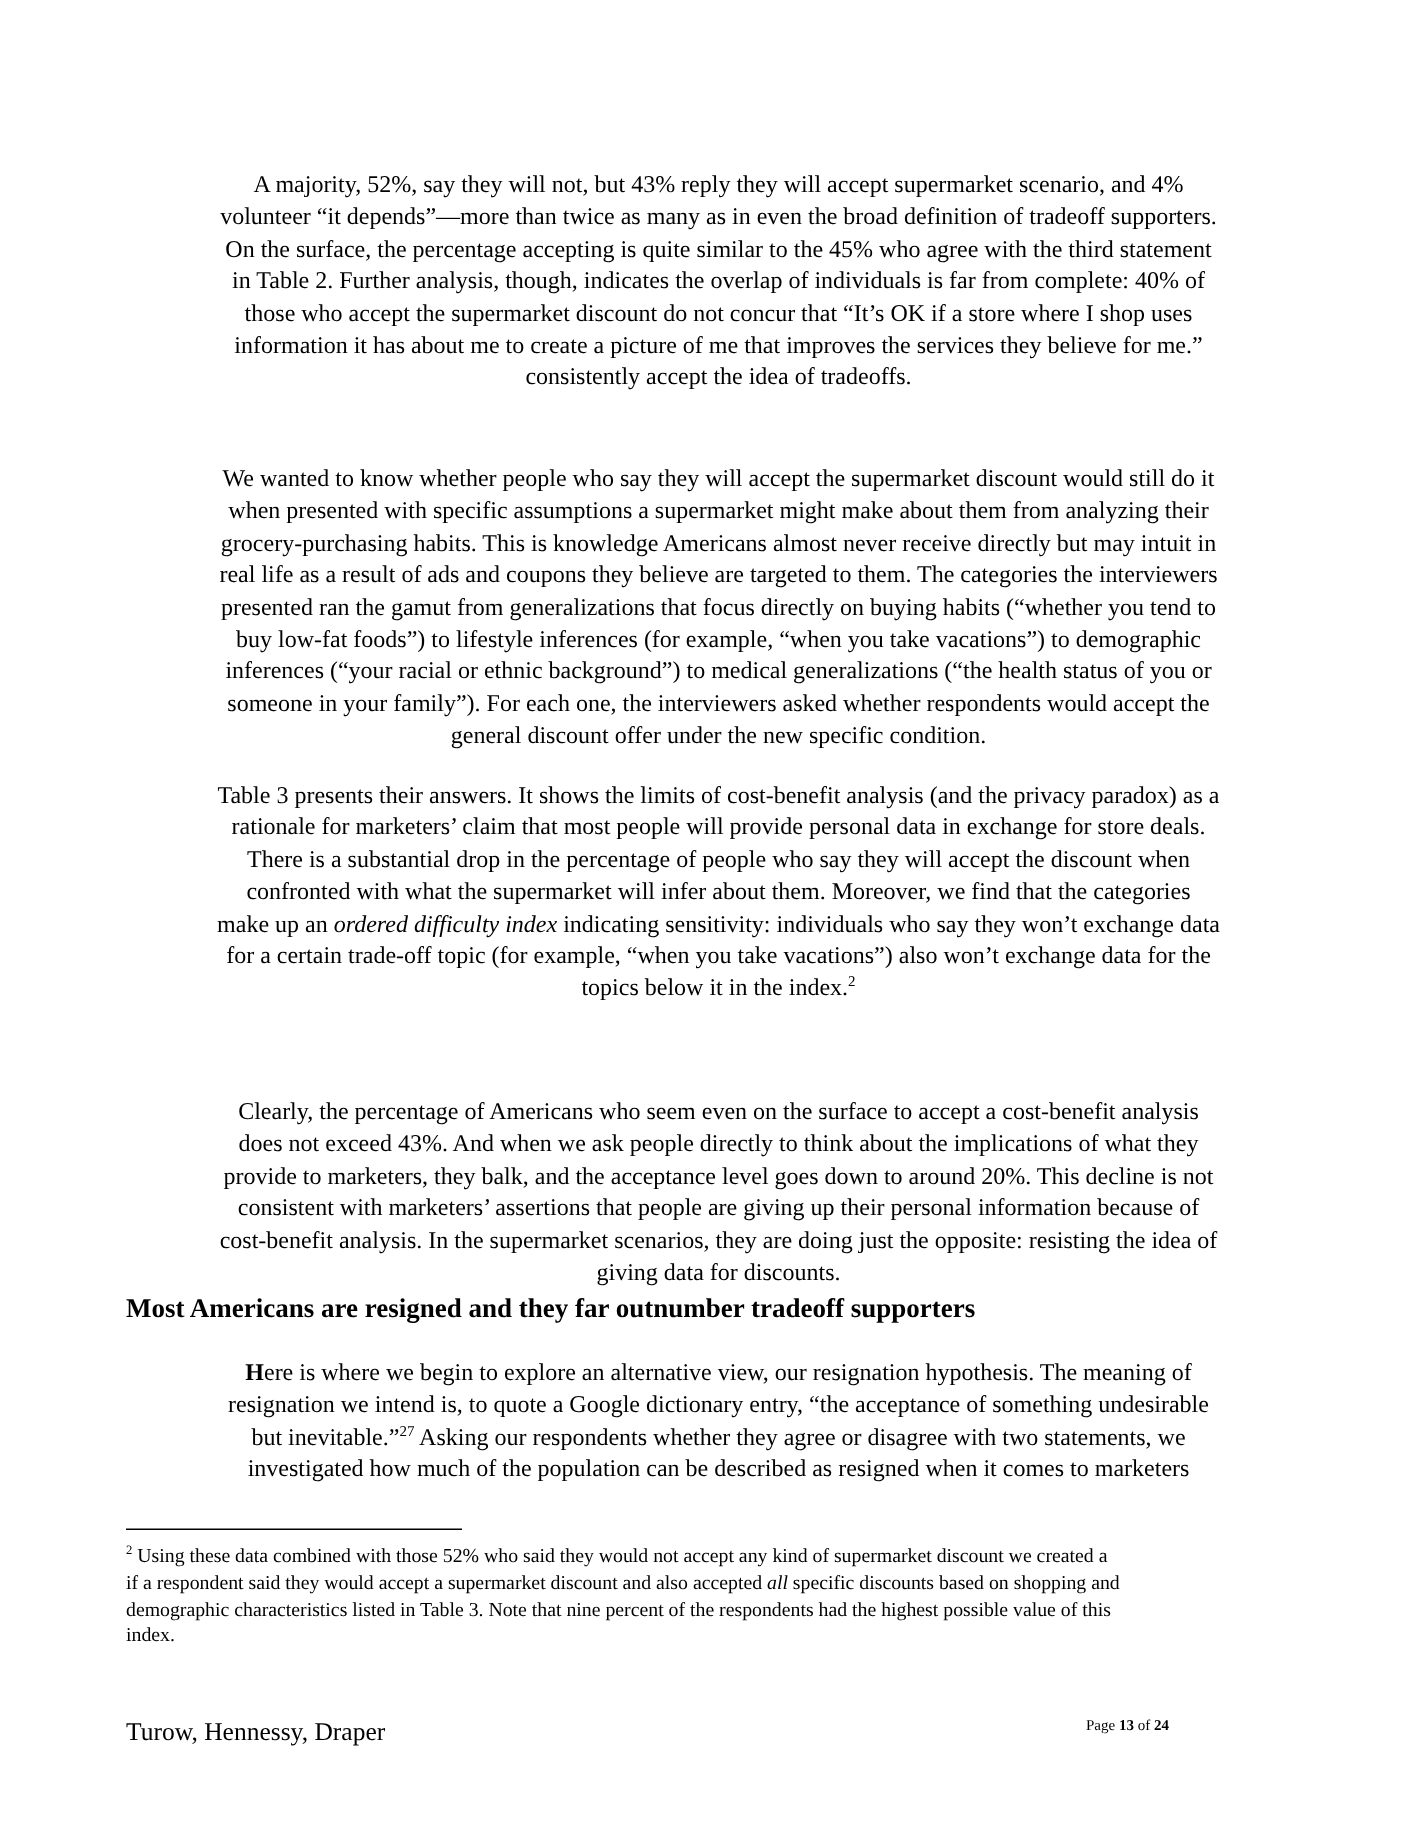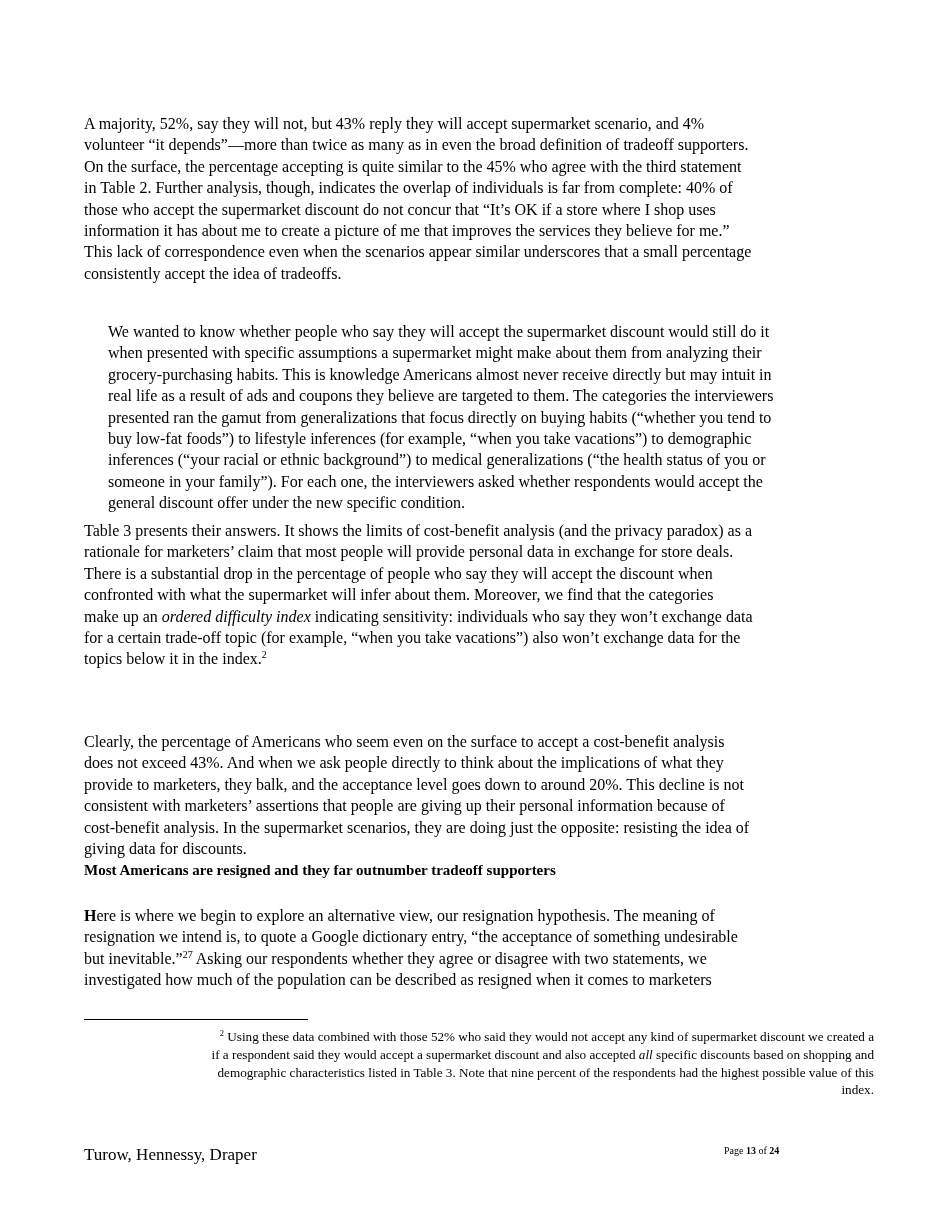--- a/index.html
+++ b/index.html
@@ -1,47 +1,46 @@
 <!DOCTYPE html>
 <html><head>
 <meta charset="utf-8">
 <style>
   html, body { margin: 0; padding: 0; background: #ffffff; }
   body { width: 950px; height: 1230px; position: relative; overflow: hidden;
          font-family: "Liberation Serif", "DejaVu Serif", serif; color: #000; }
   .page { position: absolute; left: 0; top: 0; width: 950px; height: 1230px; }
-  .para { position: absolute; left: 84px; width: 790px; font-size: 16px; line-height: 21.4px; }
+  .para { position: absolute; left: 84px; width: 790px; font-size: 16px; line-height: 21.4px; text-align: center; }
   .line { display: block; white-space: nowrap; }
-  .heading { position: absolute; left: 84px; top: 862px; font-size: 15px; font-weight: bold; white-space: nowrap; }
+  .heading { position: absolute; left: 84px; top: 862px; font-size: 18px; font-weight: bold; white-space: nowrap; }
   .dropcap { font-weight: bold; }
   sup { font-size: 10px; line-height: 0; vertical-align: 6px; }
   .rule { position: absolute; left: 84px; top: 1019px; width: 224px; height: 1px; background: #000; }
-  .footnote { position: absolute; left: 84px; top: 1028px; width: 790px; font-size: 13.2px; line-height: 17.8px; text-align: right; }
+  .footnote { position: absolute; left: 84px; top: 1028px; width: 790px; font-size: 13.2px; line-height: 17.8px; }
   .footnote sup { font-size: 8.5px; vertical-align: 5px; }
   .footer-left { position: absolute; left: 84px; top: 1145px; font-size: 17px; white-space: nowrap; }
   .footer-right { position: absolute; left: 724px; top: 1145px; font-size: 10px; white-space: nowrap; }
   b { font-weight: bold; }
 </style>
 </head>
 <body>
 
 <div class="page">
 
   <div class="para" style="top:113px;">
     <span class="line">A majority, 52%, say they will not, but 43% reply they will accept supermarket scenario, and 4%</span>
     <span class="line">volunteer “it depends”—more than twice as many as in even the broad definition of tradeoff supporters.</span>
     <span class="line">On the surface, the percentage accepting is quite similar to the 45% who agree with the third statement</span>
     <span class="line">in Table 2.  Further analysis, though, indicates the overlap of individuals is far from complete:  40% of</span>
     <span class="line">those who accept the supermarket discount do not concur that “It’s OK if a store where I shop uses</span>
     <span class="line">information it has about me to create a picture of me that improves the services they believe for me.”</span>
-    <span class="line">This lack of correspondence even when the scenarios appear similar underscores that a small percentage</span>
     <span class="line">consistently accept the idea of tradeoffs.</span>
   </div>
 
-  <div class="para" style="top:321px;margin-left:24px;">
+  <div class="para" style="top:309px;">
     <span class="line">We wanted to know whether people who say they will accept the supermarket discount would still do it</span>
     <span class="line">when presented with specific assumptions a supermarket might make about them from analyzing their</span>
     <span class="line">grocery-purchasing habits.  This is knowledge Americans almost never receive directly but may intuit in</span>
     <span class="line">real life as a result of ads and coupons they believe are targeted to them.  The categories the interviewers</span>
     <span class="line">presented ran the gamut from generalizations that focus directly on buying habits (“whether you tend to</span>
     <span class="line">buy low-fat foods”) to lifestyle inferences (for example, “when you take vacations”) to demographic</span>
     <span class="line">inferences (“your racial or ethnic background”) to medical generalizations (“the health status of you or</span>
     <span class="line">someone in your family”). For each one, the interviewers asked whether respondents would accept the</span>
     <span class="line">general discount offer under the new specific condition.</span>
   </div>

